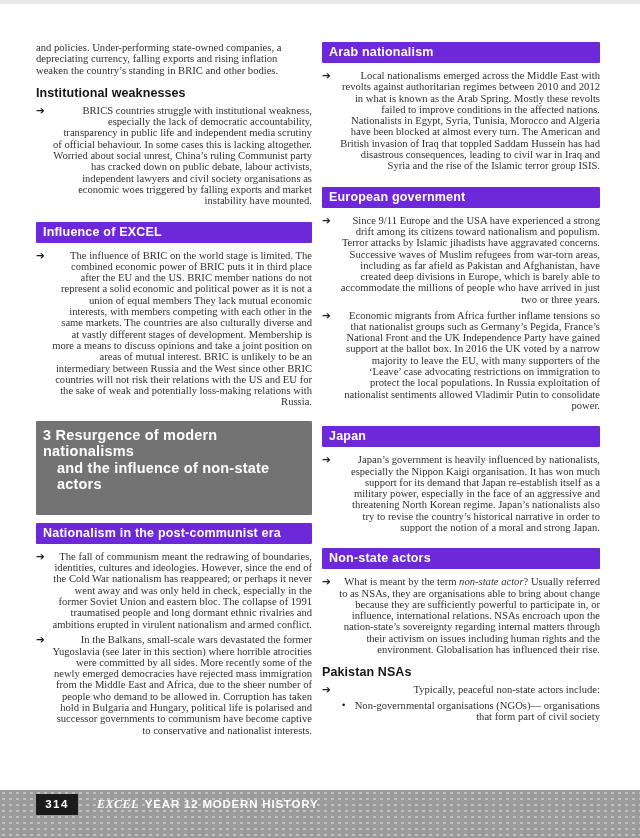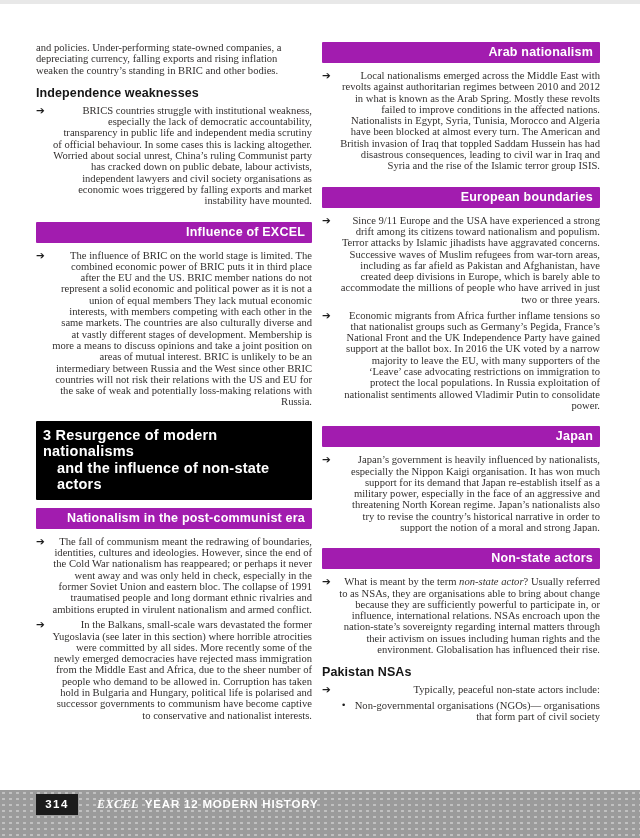--- a/index.html
+++ b/index.html
@@ -22,32 +22,32 @@
   }
   .bullet .btext { flex:1;text-align:right; }
   .sub { margin-left:19px; margin-top:1px; }
   .dot { flex:0 0 12px; font-family:"DejaVu Sans", sans-serif; font-size:9px; line-height:11.3px; color:#1c1c1c; }
 
   .subheading {
     font-family:"Liberation Sans", sans-serif; font-weight:bold;
     font-size:12.5px; color:#161616; margin:10px 0 5px 0; letter-spacing:0.1px;
   }
   .bar {
-    background:#a21caf; color:#ffffff;
+    background:#6d28d9; color:#ffffff;
     font-family:"Liberation Sans", sans-serif; font-weight:bold;
     font-size:12.5px; letter-spacing:0.2px;
-    padding:3px 7px 4px 7px; margin:15px 0 7px 0; border-radius:1px;text-align:right;
+    padding:3px 7px 4px 7px; margin:15px 0 7px 0; border-radius:1px;
   }
   .bar.first { margin-top:0; }
   .bar.tight { margin-top:8px; }
   .chapter {
-    background:#000000; color:#ffffff;
+    background:#737373; color:#ffffff;
     font-family:"Liberation Sans", sans-serif; font-weight:bold;
     font-size:14.5px; line-height:16.5px; letter-spacing:0.2px;
-    padding:6px 6px 7px 7px; margin:13px 0 0 0; border-radius:1px;
+    padding:6px 6px 22px 7px; margin:13px 0 0 0; border-radius:1px;
   }
   .chapter .line2 { margin-left:14px; }
 
   .footer {
     position:absolute; left:0; bottom:0; width:640px; height:52px;
     background-color:#9b9b9b;
     background-image:radial-gradient(circle, #c1c1c1 1.1px, rgba(0,0,0,0) 1.5px);
     background-size:7px 6px;
   }
   .pagenum {
@@ -68,21 +68,21 @@
 </style>
 </head>
 <body>
 
 <div class="page">
 
   <div class="col col-left">
 
     <p class="body continued">and policies. Under-performing state-owned companies, a depreciating currency, falling exports and rising inflation weaken the country’s standing in BRIC and other bodies.</p>
 
-    <div class="subheading">Independence weaknesses</div>
+    <div class="subheading">Institutional weaknesses</div>
 
     <div class="bullet">
       <span class="arrow">➔</span>
       <p class="btext">BRICS countries struggle with institutional weakness, especially the lack of democratic accountability, transparency in public life and independent media scrutiny of official behaviour. In some cases this is lacking altogether. Worried about social unrest, China’s ruling Communist party has cracked down on public debate, labour activists, independent lawyers and civil society organisations as economic woes triggered by falling exports and market instability have mounted.</p>
     </div>
 
     <div class="bar">Influence of EXCEL</div>
 
     <div class="bullet">
       <span class="arrow">➔</span>
@@ -110,21 +110,21 @@
 
   <div class="col col-right">
 
     <div class="bar first">Arab nationalism</div>
 
     <div class="bullet">
       <span class="arrow">➔</span>
       <p class="btext">Local nationalisms emerged across the Middle East with revolts against authoritarian regimes between 2010 and 2012 in what is known as the Arab Spring. Mostly these revolts failed to improve conditions in the affected nations. Nationalists in Egypt, Syria, Tunisia, Morocco and Algeria have been blocked at almost every turn. The American and British invasion of Iraq that toppled Saddam Hussein has had disastrous consequences, leading to civil war in Iraq and Syria and the rise of the Islamic terror group ISIS.</p>
     </div>
 
-    <div class="bar">European boundaries</div>
+    <div class="bar">European government</div>
 
     <div class="bullet">
       <span class="arrow">➔</span>
       <p class="btext">Since 9/11 Europe and the USA have experienced a strong drift among its citizens toward nationalism and populism. Terror attacks by Islamic jihadists have aggravated concerns. Successive waves of Muslim refugees from war-torn areas, including as far afield as Pakistan and Afghanistan, have created deep divisions in Europe, which is barely able to accommodate the millions of people who have arrived in just two or three years.</p>
     </div>
 
     <div class="bullet">
       <span class="arrow">➔</span>
       <p class="btext">Economic migrants from Africa further inflame tensions so that nationalist groups such as Germany’s Pegida, France’s National Front and the UK Independence Party have gained support at the ballot box. In 2016 the UK voted by a narrow majority to leave the EU, with many supporters of the ‘Leave’ case advocating restrictions on immigration to protect the local populations. In Russia exploitation of nationalist sentiments allowed Vladimir Putin to consolidate power.</p>
     </div>

